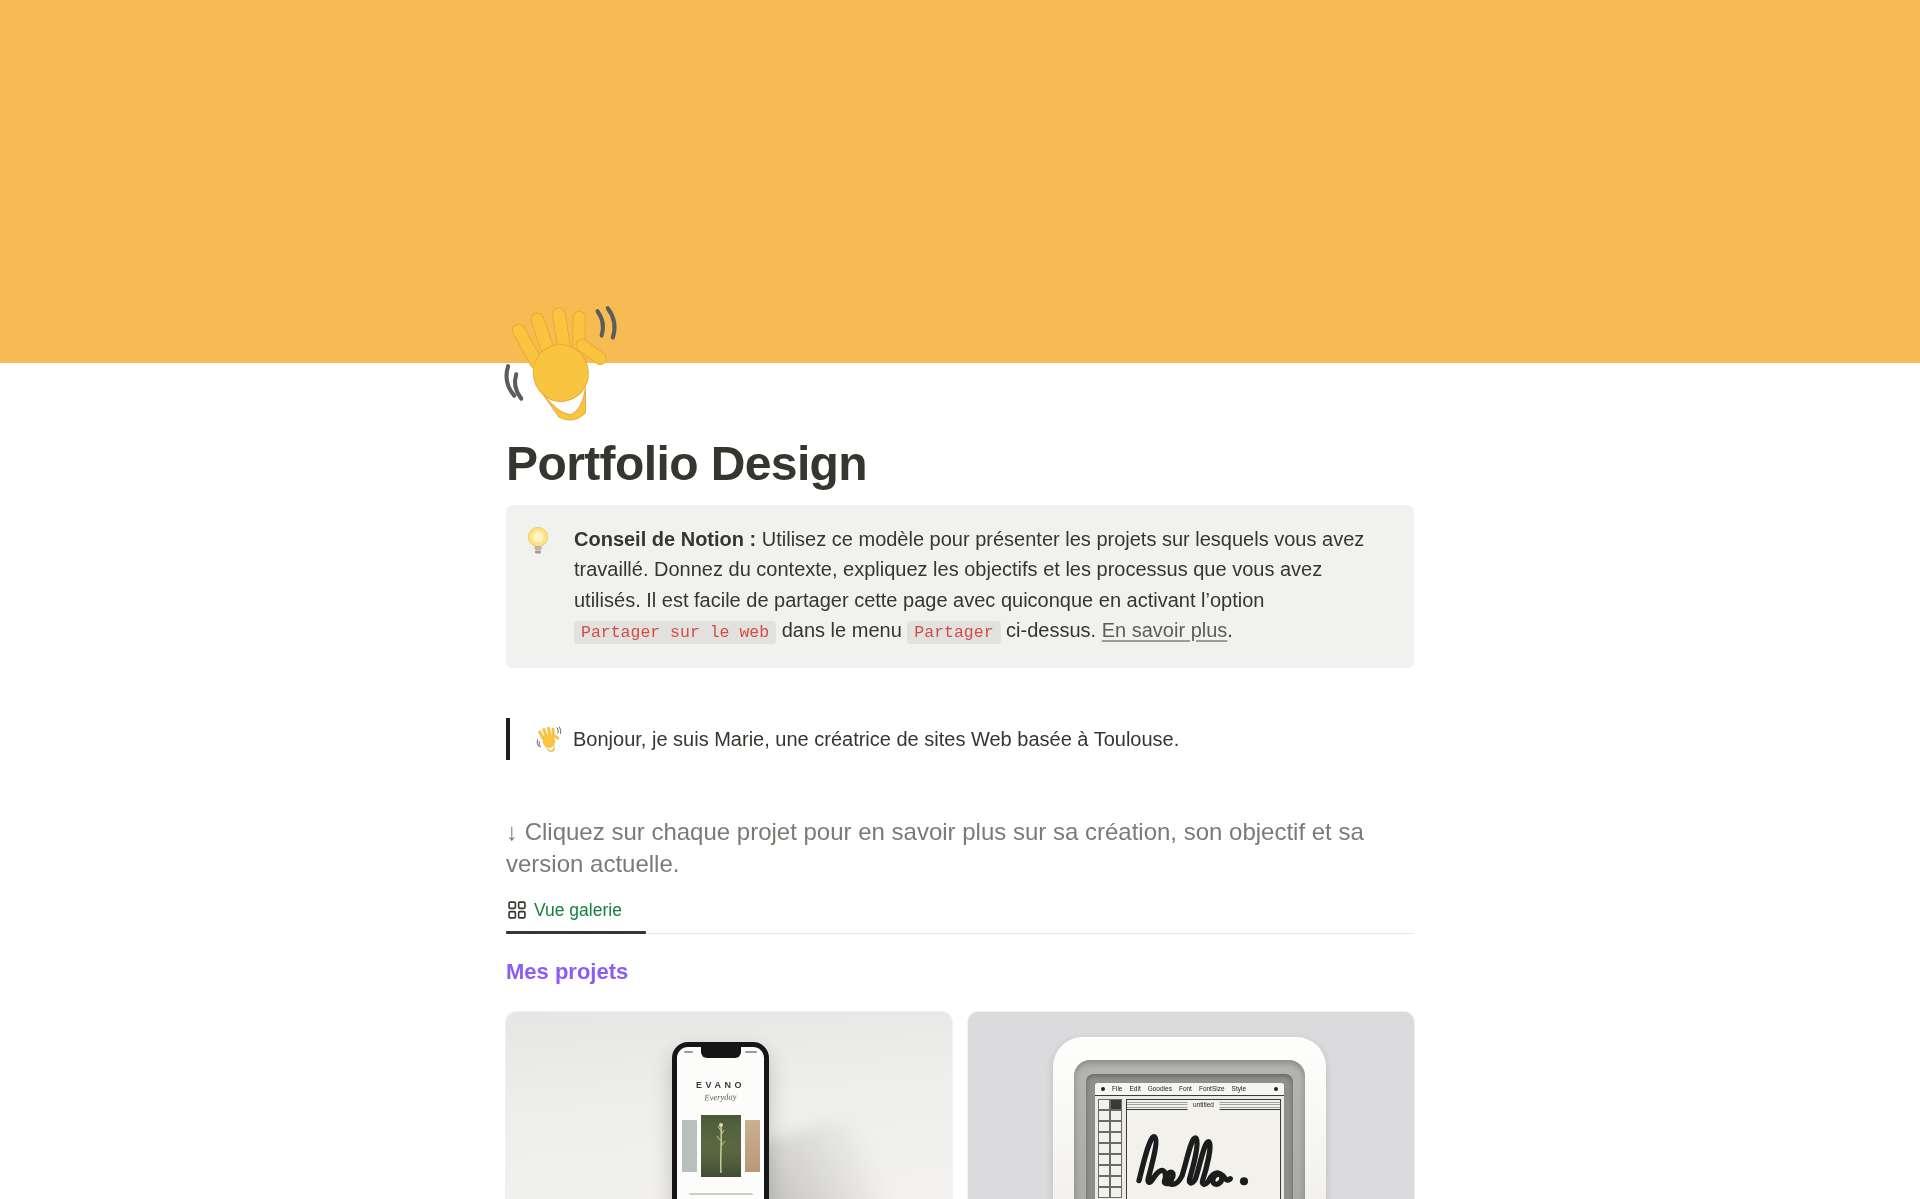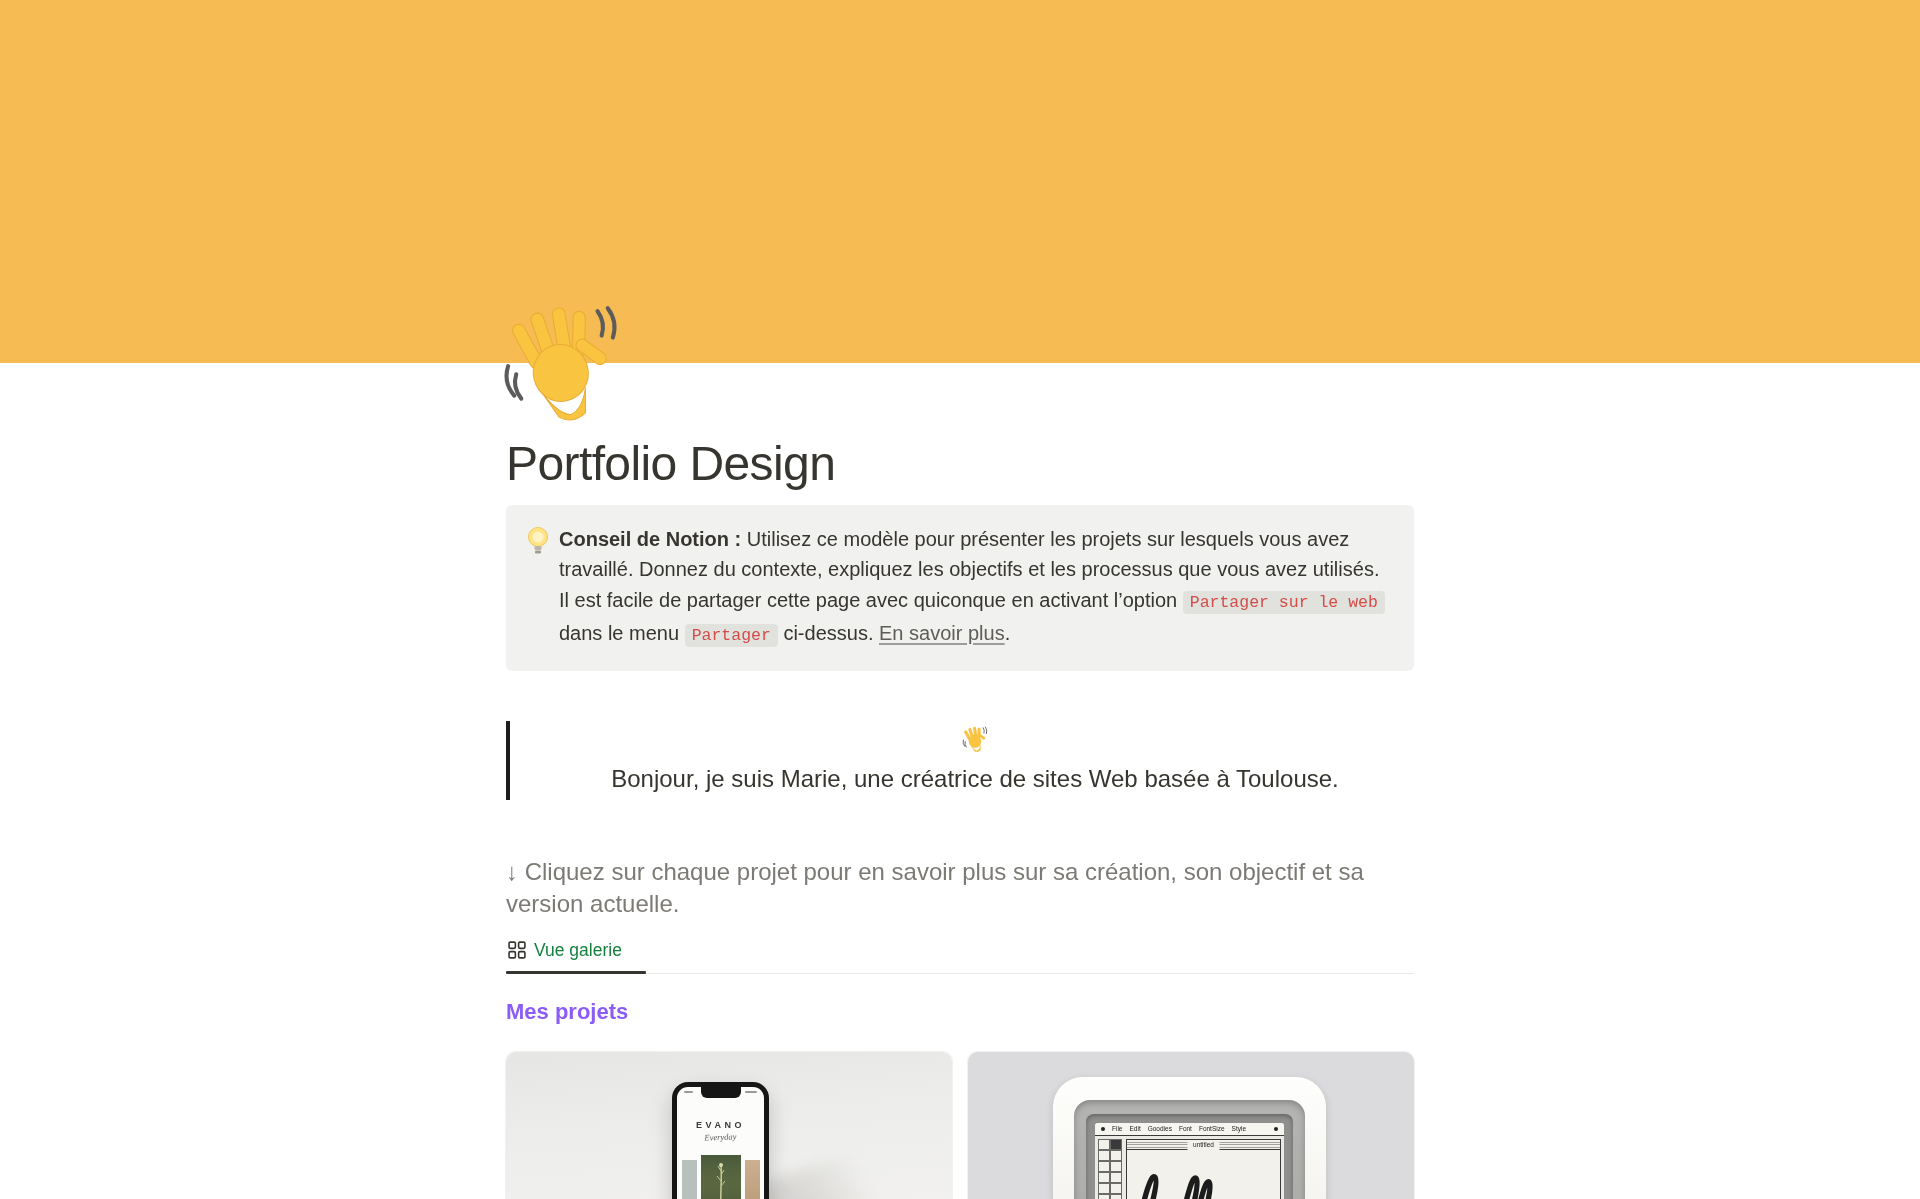--- a/index.html
+++ b/index.html
@@ -8,35 +8,35 @@
 
   .cover { height: 363px; background: #F7BB54; }
 
   .content { width: 908px; margin: 0 auto; position: relative; }
 
   .page-icon { position: absolute; top: -64px; left: -4px; width: 122px; height: 122px; cursor: pointer; }
   .page-icon svg { width: 100%; height: 100%; }
   .motion { fill: none; stroke: #5c5c5c; stroke-width: 4; stroke-linecap: round; }
 
   h1.page-title { margin: 0; padding-top: 72px; font-size: 48px; line-height: 1.2;
-    font-weight: 400; letter-spacing: -0.6px; color: #37352F; }
+    font-weight: 700; letter-spacing: -0.6px; color: #37352F; }
 
   .callout { margin-top: 12px; background: #F1F1EF; border-radius: 6px;
-    padding: 19px 20px 19px 18px; display: flex; gap: 7px; }
+    padding: 19px 20px 19px 18px; display: flex; gap: 22px; }
   .callout-icon { flex: 0 0 28px; width: 28px; height: 30px; margin-top: 2px; }
   .callout-text { font-size: 20px; line-height: 30.5px; color: #37352F; }
   .callout-text b { font-weight: 700; }
   .inline-code { font-family: "Liberation Mono", monospace; font-size: 16.5px;
     color: #D44C47; background: rgba(135,131,120,0.15); border-radius: 4px;
     padding: 2px 7px; white-space: nowrap; }
   .callout-link { color: #5f5d58; text-decoration: underline;
     text-decoration-color: rgba(55,53,47,0.45); text-underline-offset: 3px; cursor: pointer; }
 
   .quote { margin-top: 50px; border-left: 4px solid #1E1E1C; padding: 4px 0 4px 26px;
-    font-size: 24px; line-height: 34px; color: #37352F; display: flex; align-items: center; gap: 10px; flex-direction: column; }
+    font-size: 20px; line-height: 34px; color: #37352F; display: flex; align-items: center; gap: 10px; }
   .quote .q-ico { width: 27px; height: 27px; flex: 0 0 27px; }
 
   .para { margin: 56px 0 0 0; font-size: 24px; line-height: 32px; color: #7C7A75; }
 
   .tabs-row { margin-top: 10px; border-bottom: 1px solid #E8E7E5; display: flex; }
   .tab { position: relative; display: inline-flex; align-items: center; gap: 8px;
     padding: 10px 24px 12px 2px; cursor: pointer; }
   .tab .tab-label { font-size: 17.5px; font-weight: 500; color: #15803d; }
   .tab.active::after { content: ""; position: absolute; left: 0; right: 0; bottom: -1px;
     height: 3px; background: #37352F; border-radius: 1px; }

